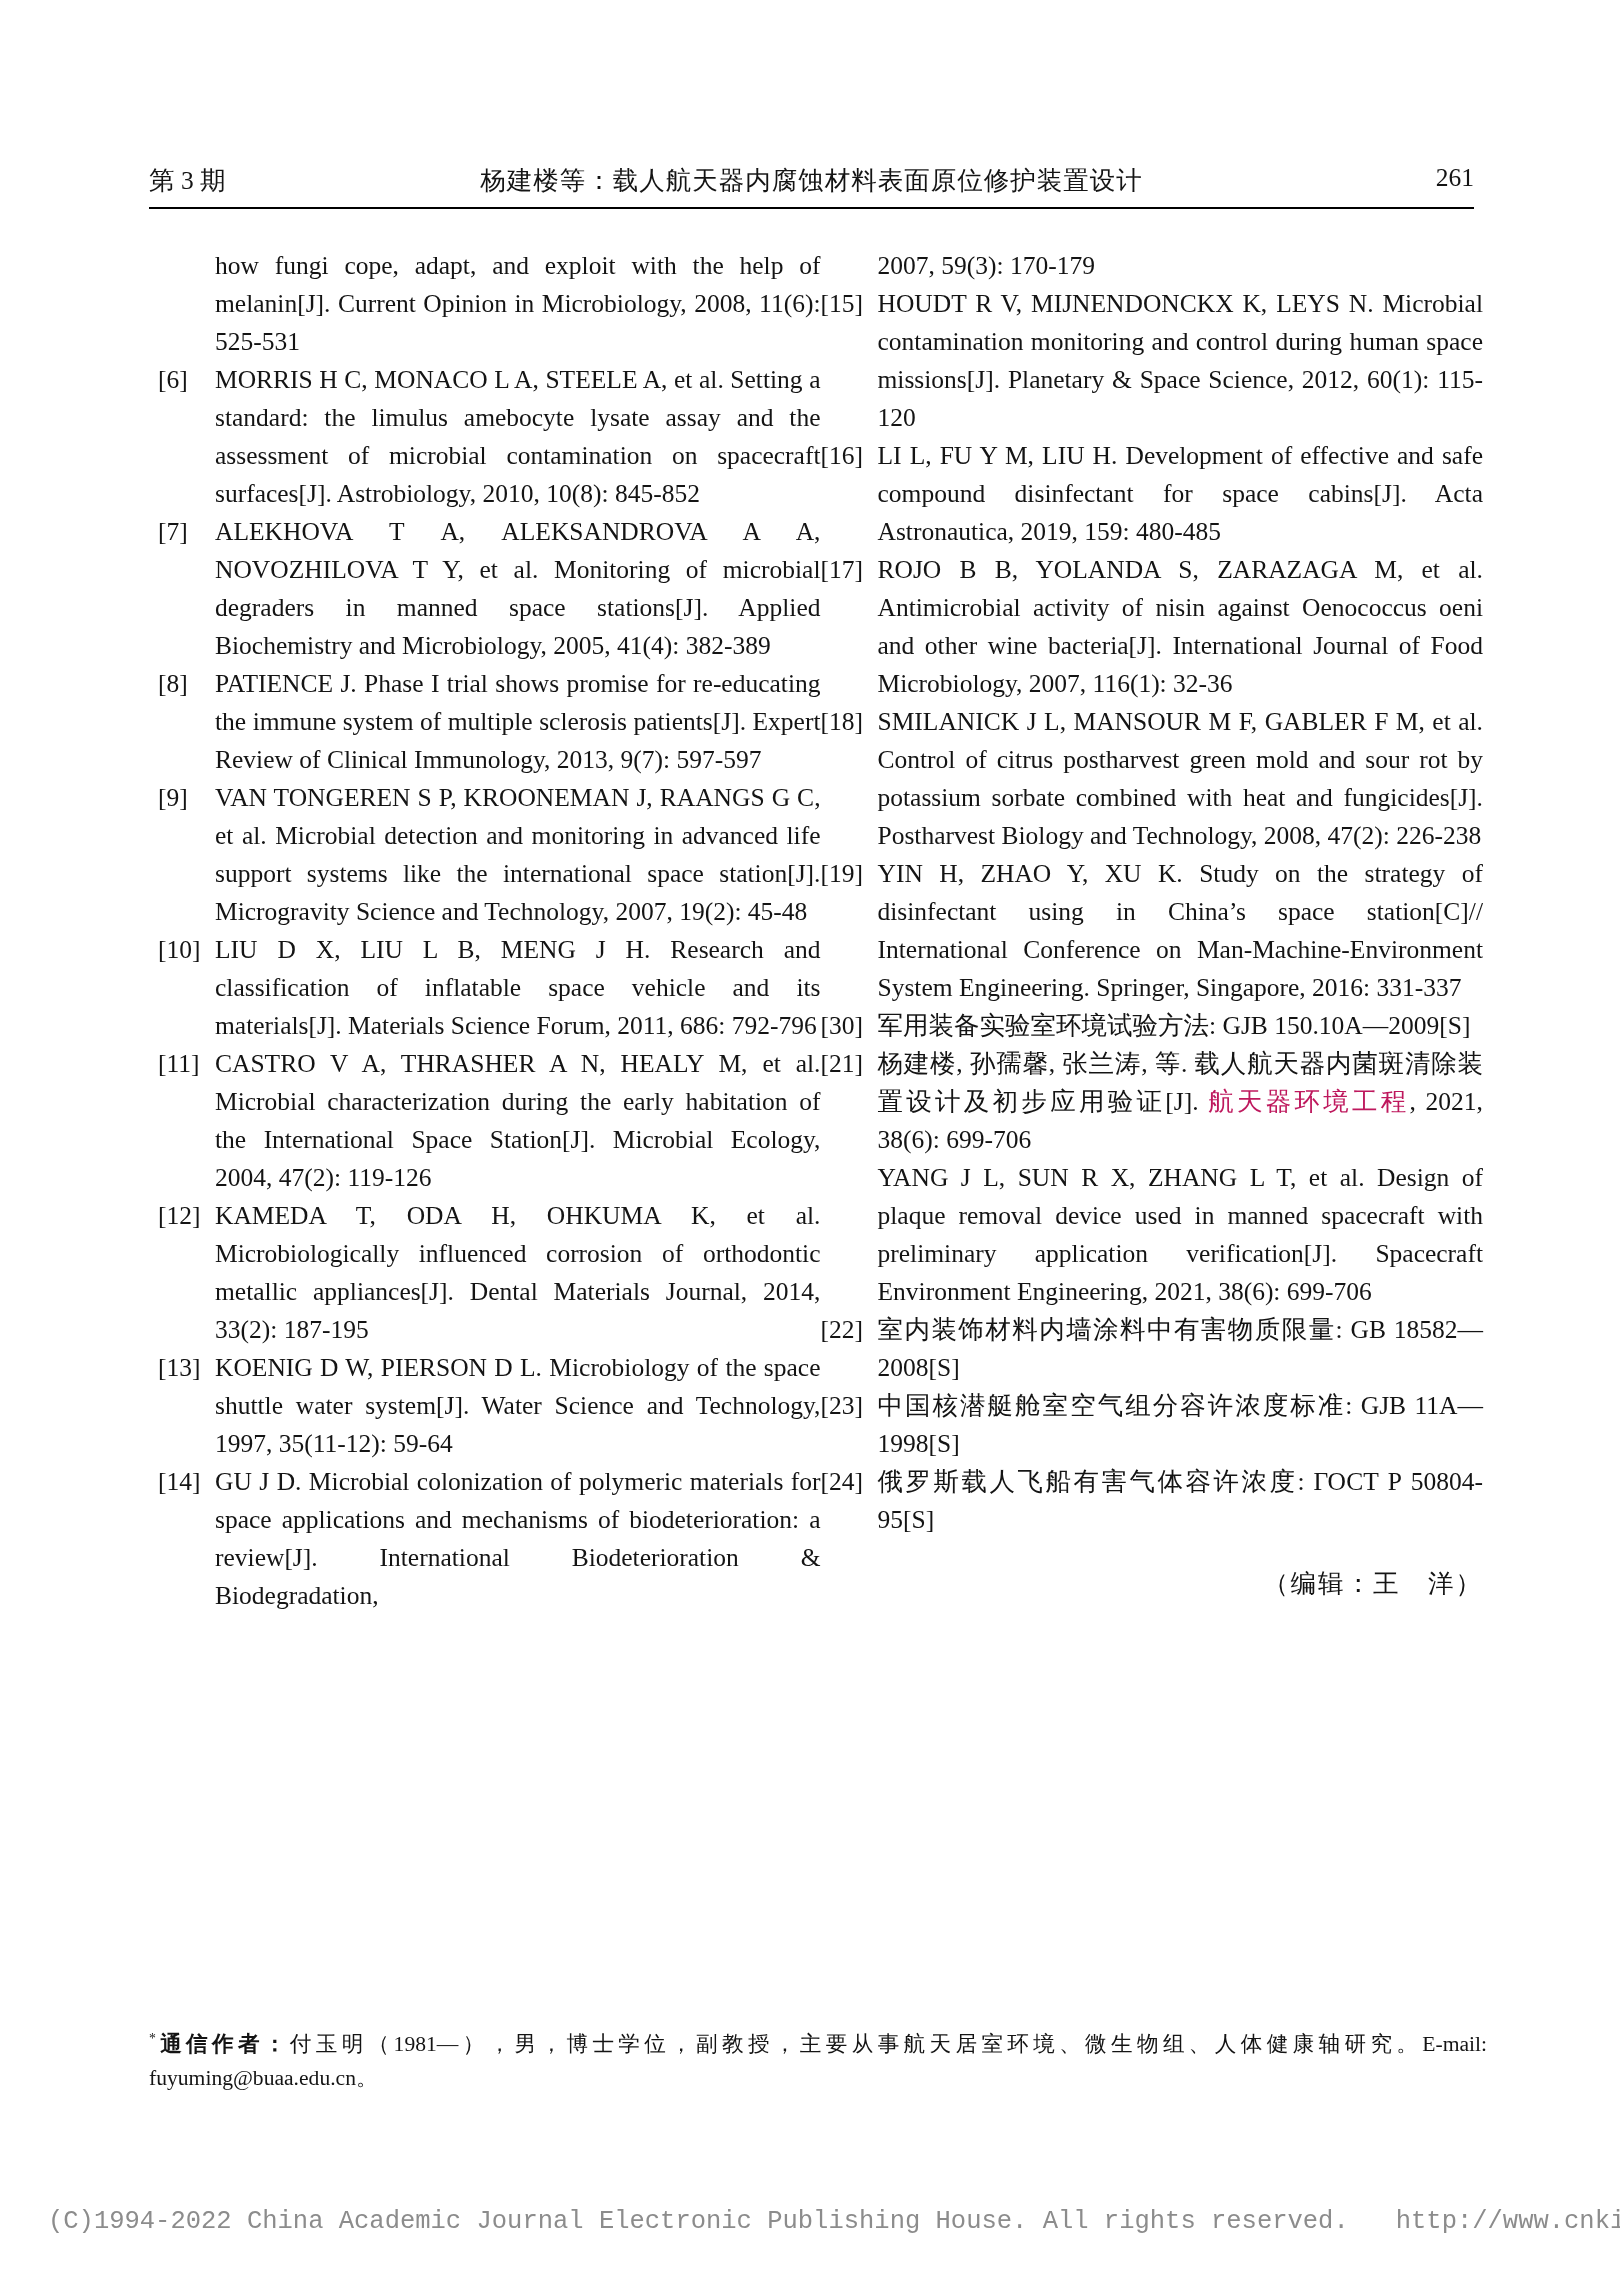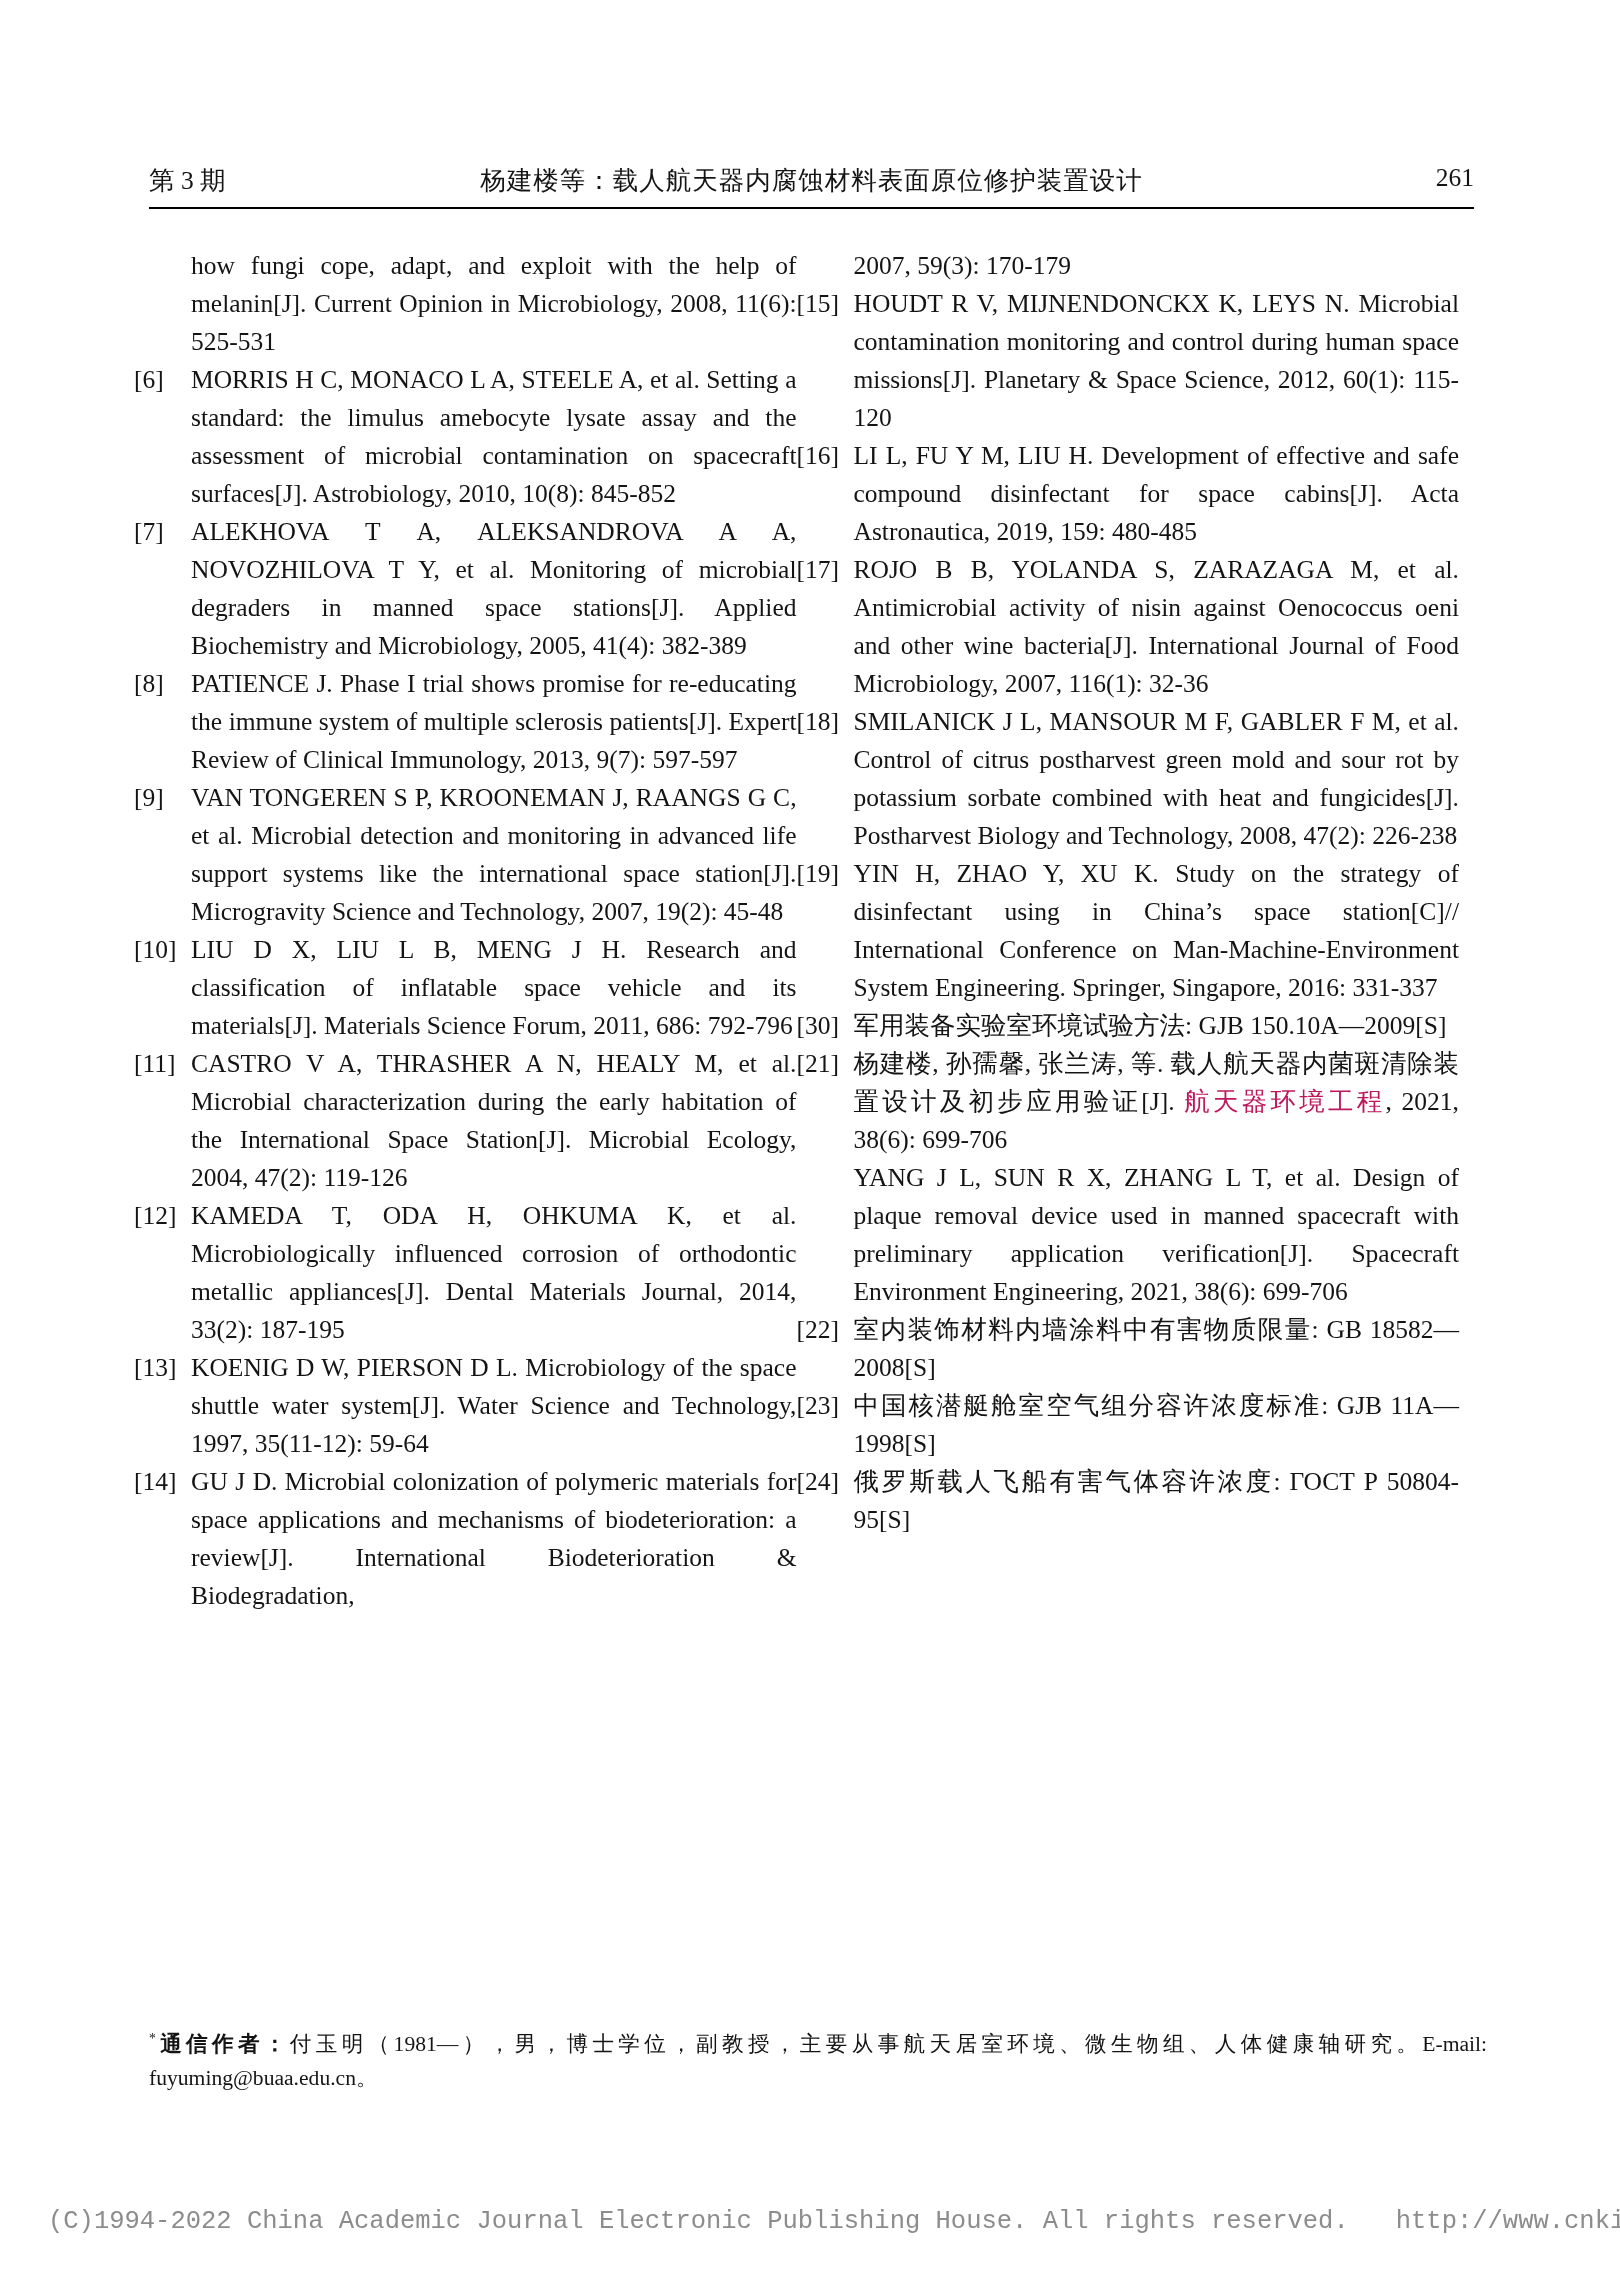--- a/index.html
+++ b/index.html
@@ -17,21 +17,21 @@
     display:flex;align-items:flex-start;
     border-bottom:2px solid #000;
     padding-bottom:8.8px;
     font-size:25.5px;
   }
   .header-issue{width:216px;text-align:left;}
   .header-title{flex:1;text-align:center;letter-spacing:1px;}
   .header-page{width:216px;text-align:right;}
   
   .main{
-    position:absolute;left:134px;top:247px;width:1325px;
+    position:absolute;left:158px;top:247px;width:1325px;
     display:flex;
   }
   .column{flex:1;min-width:0;}
   .ref{display:flex;font-size:25.5px;line-height:38px;}
   .ref-num{width:57px;flex:none;}
   .ref-body{flex:1;text-align:justify;}
   .journal-link{color:#2433cc;cursor:pointer;}
   .editor-note{margin-top:27.4px;text-align:right;font-size:25.5px;letter-spacing:2px;}
   
   .footnotes{
@@ -147,20 +147,21 @@
           </div>
           <div class="ref">
             <span class="ref-num">[23]</span>
             <span class="ref-body">中国核潜艇舱室空气组分容许浓度标准: GJB 11A—1998[S]</span>
           </div>
           <div class="ref">
             <span class="ref-num">[24]</span>
             <span class="ref-body">俄罗斯载人飞船有害气体容许浓度: ГОСТ Р 50804-95[S]</span>
           </div>
         </div>
+      <div class="editor-note">（编辑：王　洋）</div>
     </div>
   </div>
 
   <div class="footnotes">
     <div class="fn-line"><span class="fn-star">*</span><span class="fn-label">通信作者：</span><span>付玉明（1981—），男，博士学位，副教授，主要从事航天居室环境、微生物组、人体健康轴研究。E-mail: fuyuming@buaa.edu.cn。</span></div>
   </div>
 
   <div class="copyright"><span>(C)1994-2022 China Academic Journal Electronic Publishing House. All rights reserved.</span><span class="copyright-url">http://www.cnki.net</span></div>
 
 </div>

